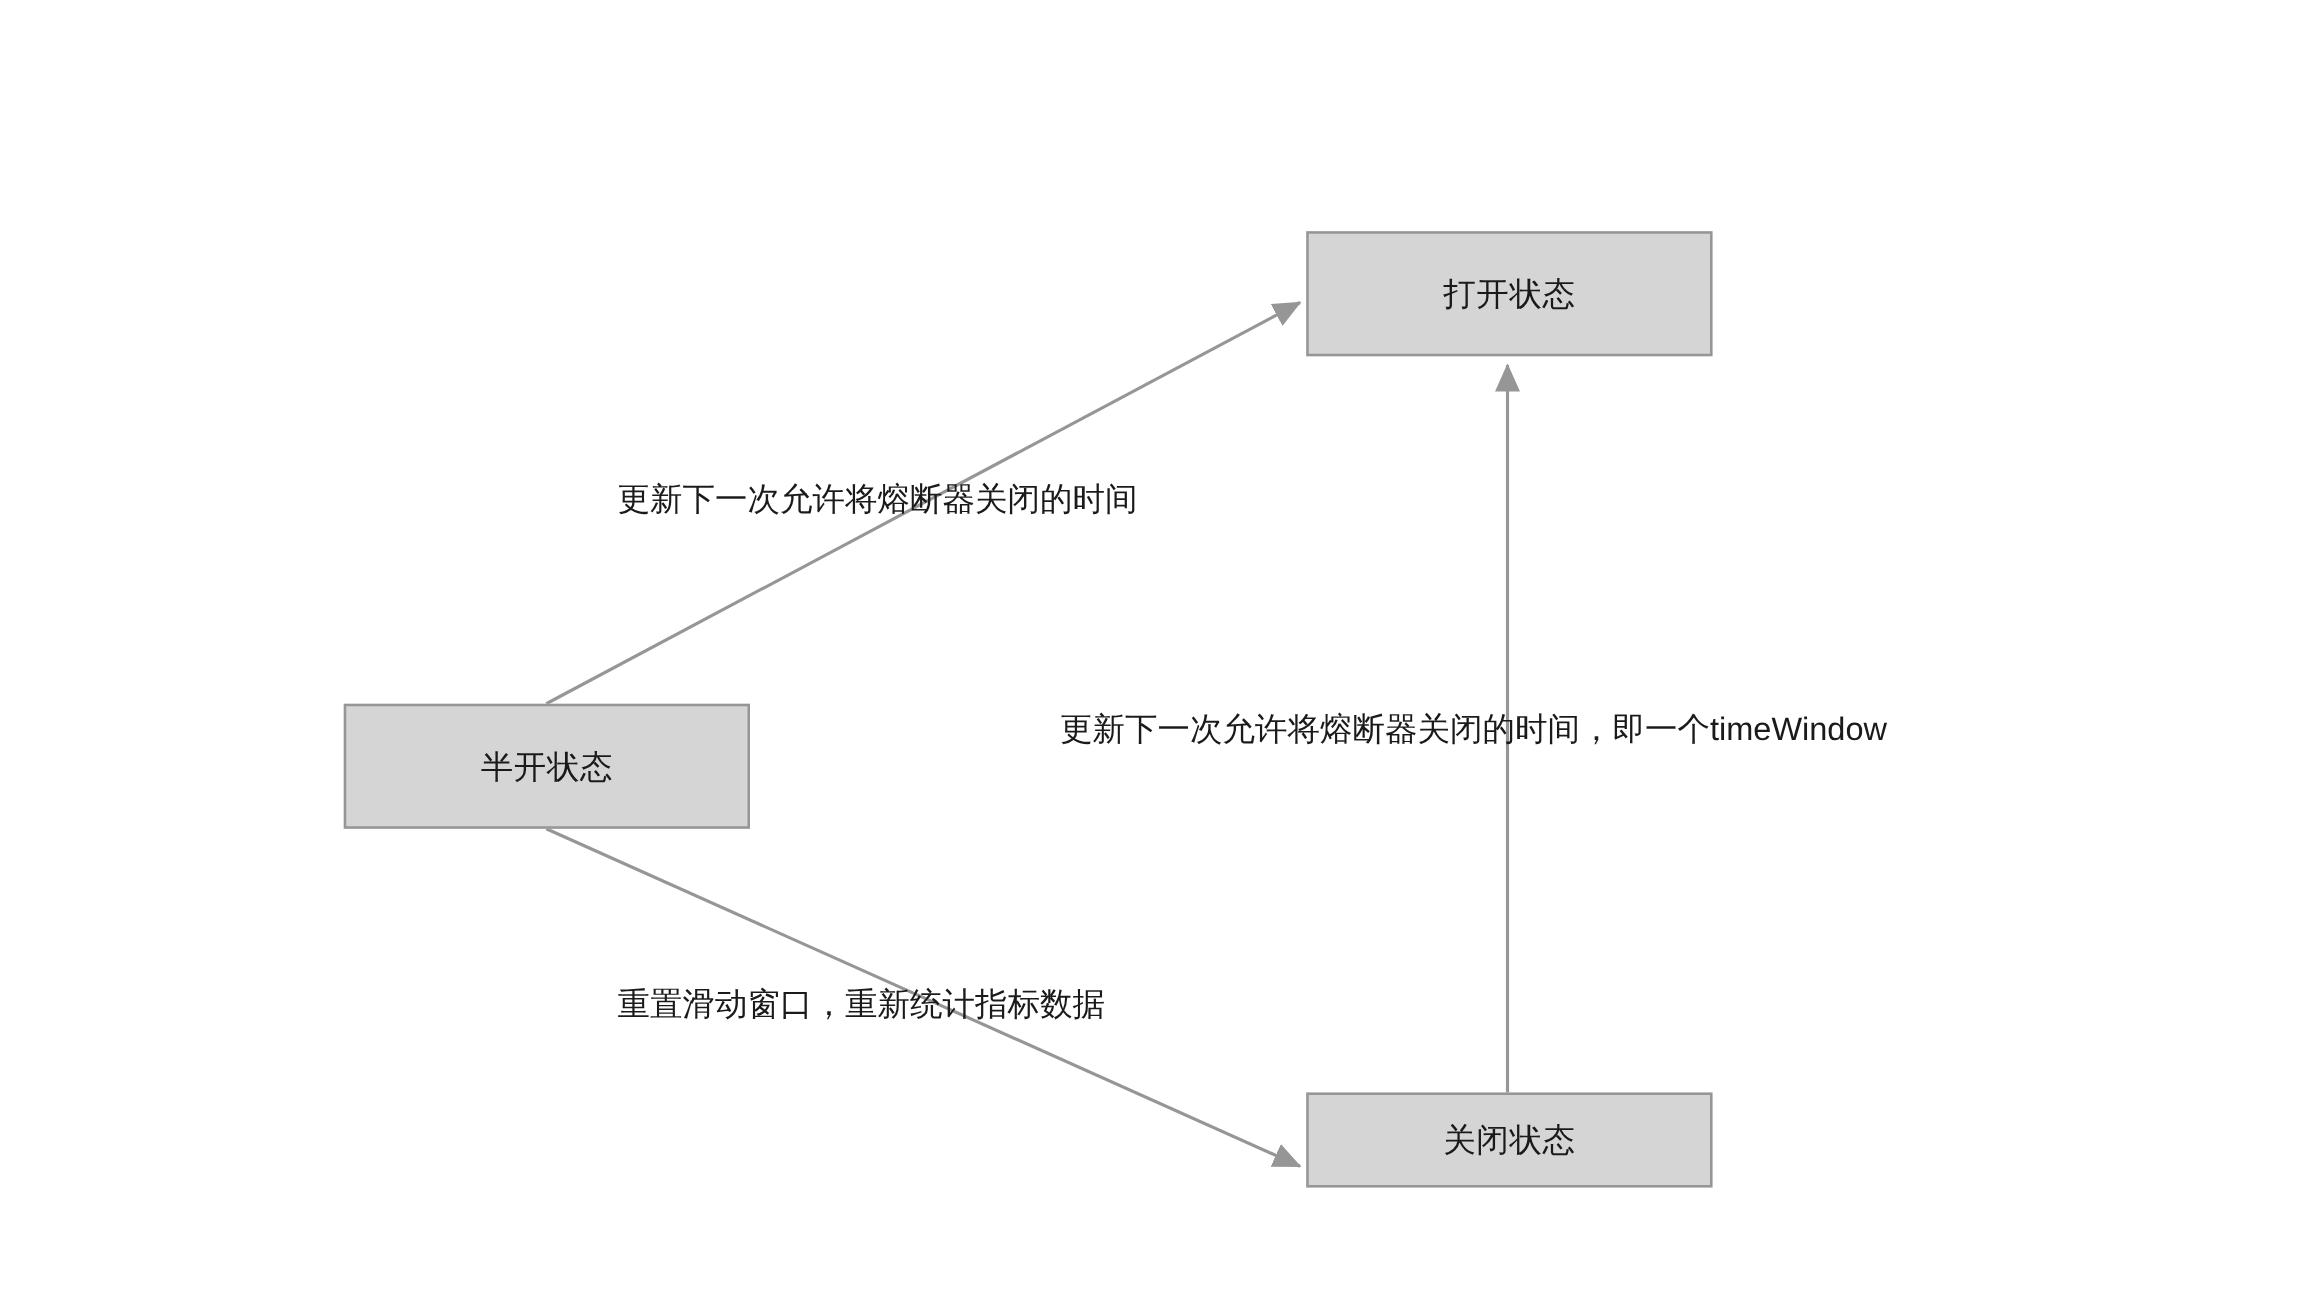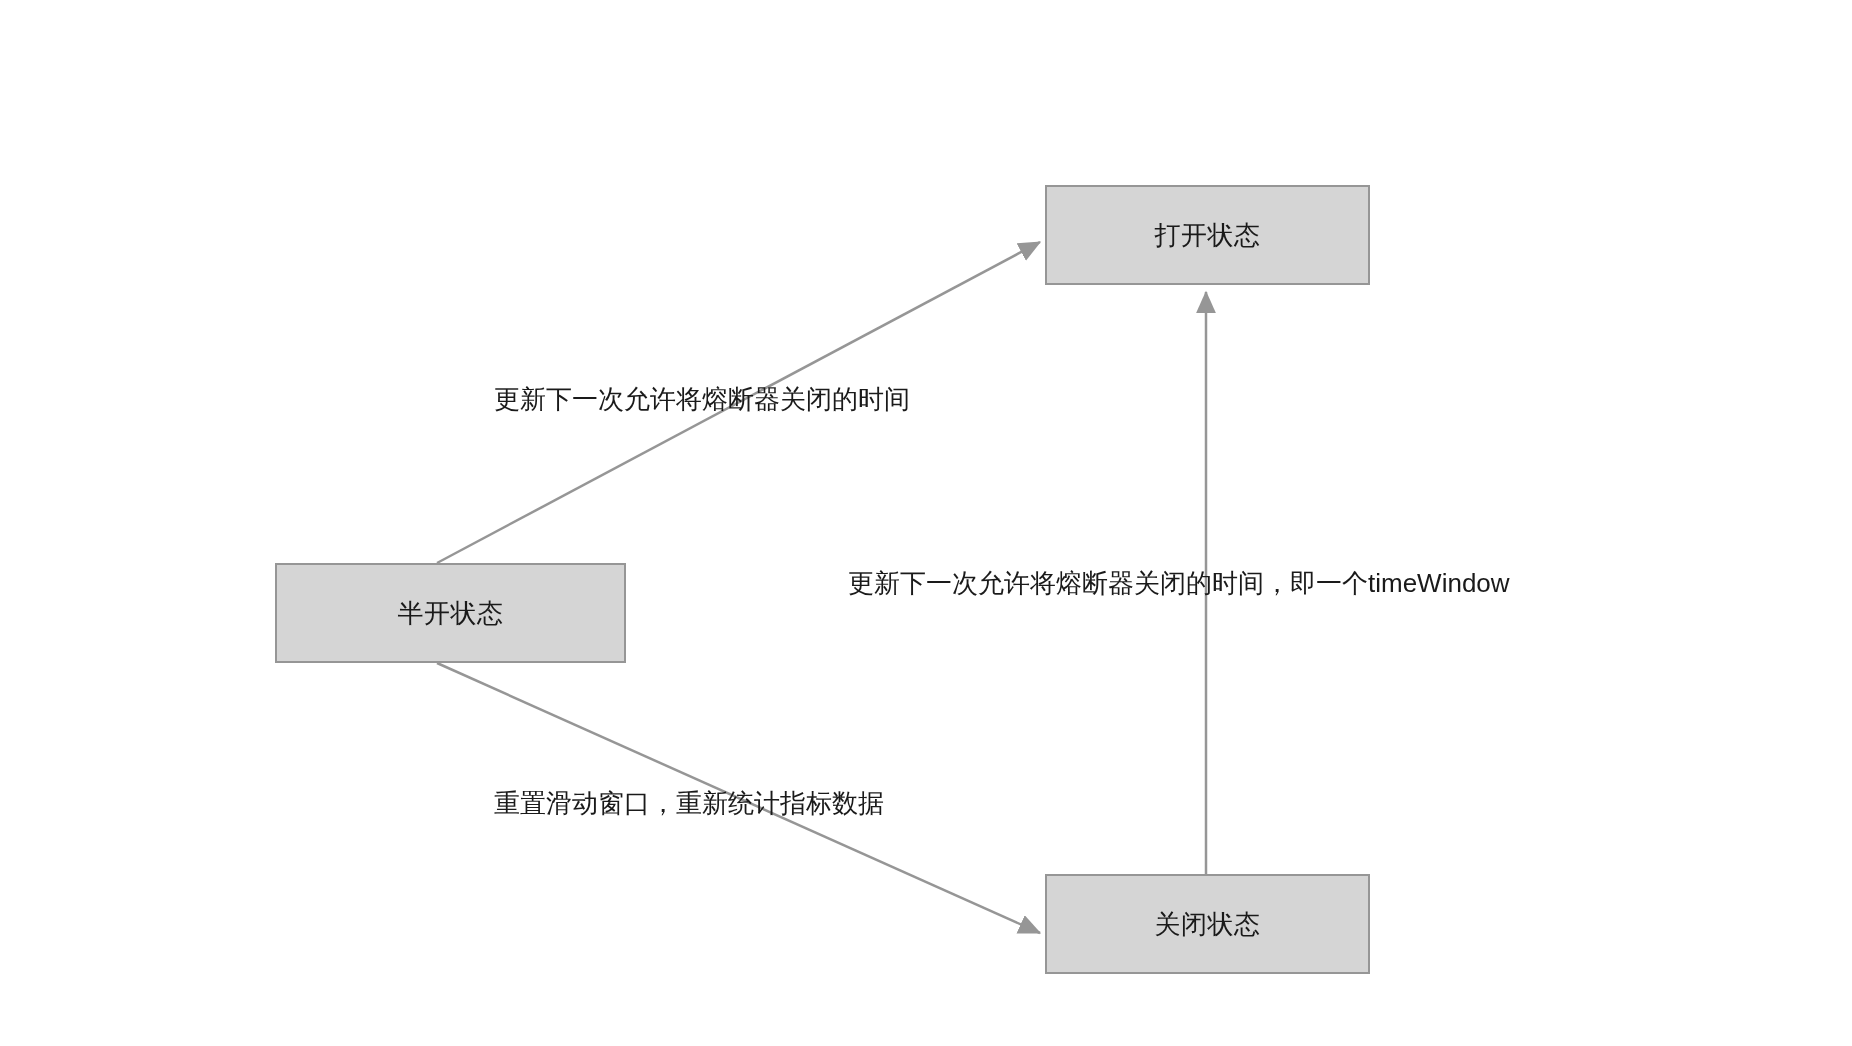--- a/index.html
+++ b/index.html
@@ -42,22 +42,22 @@
     white-space: nowrap;
   }
   .edge-label {
     position: absolute;
     font-size: 26px;
     color: #1a1a1a;
     line-height: 1;
     white-space: nowrap;
   }
   #node-open   { left: 1045px; top: 145px;  width: 325px; height: 100px; }
-  #node-half   { left: 275px;  top: 523px;  width: 351px; height: 100px; }
-  #node-closed { left: 1045px; top: 834px;  width: 325px; height: 100px; }
+  #node-half   { left: 275px;  top: 523px;  width: 325px; height: 100px; }
+  #node-closed { left: 1045px; top: 834px;  width: 325px; height: 76px; }
 
   #label-half-to-open   { left: 494px;  top: 346px; }
   #label-closed-to-open { left: 848px;  top: 530px; }
   #label-half-to-closed { left: 494px;  top: 750px; }
 </style>
 </head>
 <body>
 
 <div id="canvas">
 

